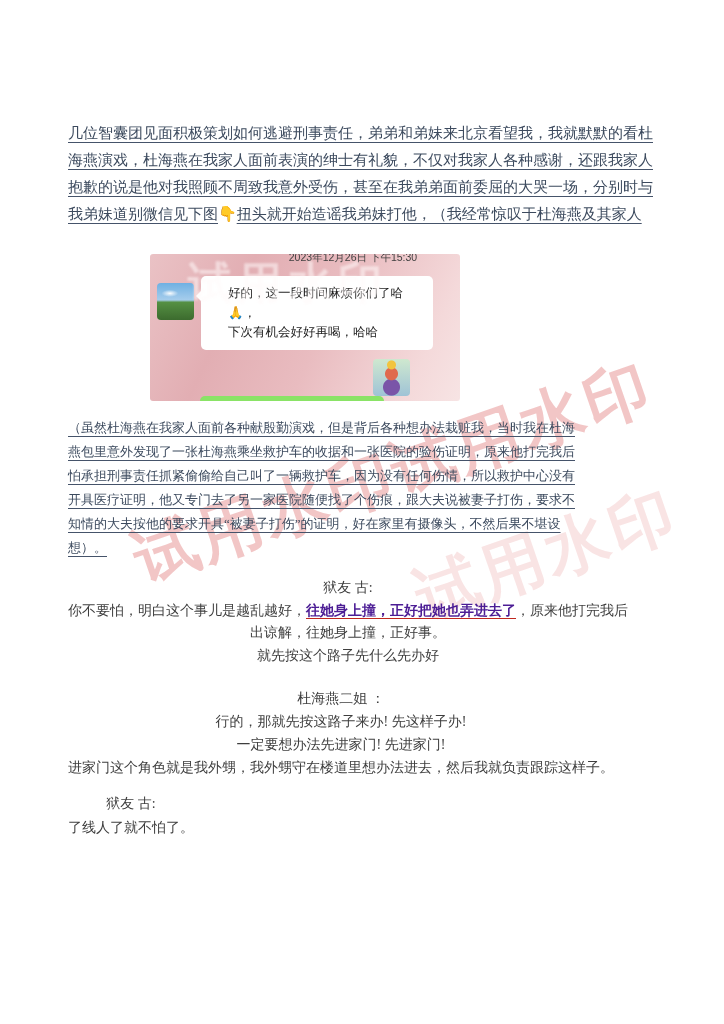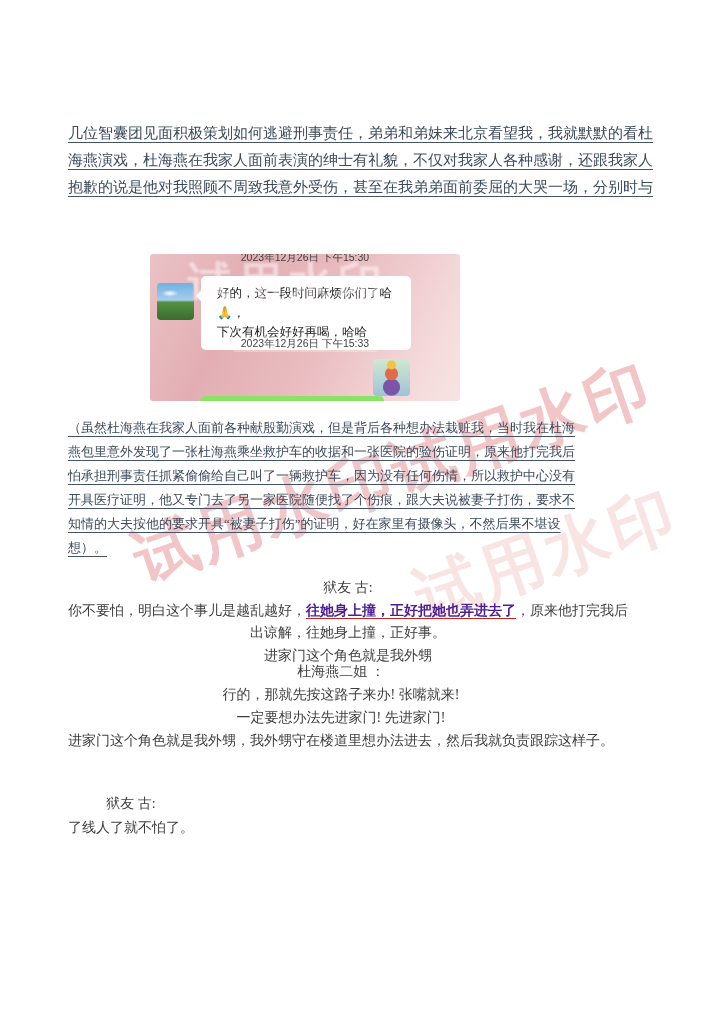--- a/index.html
+++ b/index.html
@@ -35,37 +35,37 @@
   .emoji{
     display:inline-block;
     font-family:"DejaVu Sans", sans-serif;
     color:#eab436;text-decoration:none;
   }
 
   
   .dlg{position:absolute;left:68px;color:#3e3e3e;z-index:1;font-size:14px;text-align:center;}
   .dlg div{white-space:nowrap;}
   #d1{top:577px;line-height:22.5px;}
-  #d2{top:660px;line-height:23px;}
+  #d2{top:687px;line-height:23px;}
   #d3{top:792px;line-height:24px;}
   .red-seg{
     color:#4c1d95;font-weight:bold;
     text-decoration:underline;
     text-decoration-color:#c0271e;
     text-underline-offset:3px;
   }
 
   
   .chat{
     position:absolute;left:150px;top:254px;width:310px;height:147px;
     border-radius:3px;overflow:hidden;z-index:1;
     background:linear-gradient(115deg,#eac2c5 0%,#e2aeb3 28%,#e9bcc0 55%,#f4d9da 85%,#f7e4e4 100%);
     font-family:"Liberation Sans", sans-serif;
   }
-  .ts{position:absolute;width:100%;text-align:center;font-size:10.5px;color:#3f3f3f;}
+  .ts{position:absolute;width:100%;text-align:center;font-size:10.5px;color:#3f3f3f;padding-left:48px;}
   #ts1{top:-3px;}
   #ts2{top:82px;}
   .pill{display:inline-block;background:rgba(255,255,255,0.28);border-radius:4px;padding:1px 9px;}
   .avatar{position:absolute;width:37px;height:37px;border-radius:4px;}
   .av-in{
     left:7px;top:29px;
     background:
       radial-gradient(ellipse 12px 5px at 35% 28%, rgba(255,255,255,0.95), rgba(255,255,255,0) 70%),
       linear-gradient(180deg,#6fb0e2 0%,#a6cdec 46%,#559043 52%,#3c6b2e 100%);
   }
@@ -73,21 +73,21 @@
     left:223px;top:105px;
     background:
       radial-gradient(circle 5px at 50% 16%, #f2c43f 0 4px, rgba(0,0,0,0) 5px),
       radial-gradient(circle 7px at 50% 40%, #e06a4e 0 6px, rgba(0,0,0,0) 7px),
       radial-gradient(circle 9px at 50% 76%, #7a55a8 0 8px, rgba(0,0,0,0) 9px),
       linear-gradient(180deg,#cfe8cf 0%,#9fc3d6 100%);
   }
   .bubble{position:absolute;border-radius:5px;color:#1d1d1d;}
   .b-in{
     left:51px;top:22px;width:178px;
-    background:#ffffff;font-size:12.5px;line-height:19px;padding:8px 16px;
+    background:#ffffff;font-size:12.5px;line-height:19px;padding:8px 27px;
   }
   .b-in::before{
     content:"";position:absolute;left:-5px;top:15px;
     border:5px solid transparent;border-right-color:#ffffff;border-left:0;
   }
   .b-out{
     left:50px;top:107px;width:168px;
     background:#8ae366;font-size:12px;line-height:17px;padding:4px 8px;margin-top:35px;
   }
   .b-out::after{
@@ -103,33 +103,33 @@
 </head>
 <body>
 
 <div id="wm1" class="page-wm">试用水印试用水印</div>
 <div id="wm2" class="page-wm">试用水印</div>
 
 <div id="p1" class="para">
   <div class="ul-line">几位智囊团见面积极策划如何逃避刑事责任，弟弟和弟妹来北京看望我，我就默默的看杜</div>
   <div class="ul-line">海燕演戏，杜海燕在我家人面前表演的绅士有礼貌，不仅对我家人各种感谢，还跟我家人</div>
   <div class="ul-line">抱歉的说是他对我照顾不周致我意外受伤，甚至在我弟弟面前委屈的大哭一场，分别时与</div>
+  <div class="ul-line"><span>我弟妹道别微信见下图</span><span class="emoji">👇</span><span>扭头就开始造谣我弟妹打他，（我经常惊叹于杜海燕及其家人</span></div>
 </div>
 
 <div class="chat">
   <div class="chat-wm">试用水印</div>
   <div id="ts1" class="ts">2023年12月26日 下午15:30</div>
 
   <div class="avatar av-in"></div>
   <div class="bubble b-in">
     <span>好的，这一段时间麻烦你们了哈</span><span class="emoji">🙏</span><span>，</span><br>
     <span>下次有机会好好再喝，哈哈</span>
   </div>
 
-  <div id="ts2" class="ts"><span class="pill">2023年12月26日 下午15:33</span></div>
 
   <div class="bubble b-out">
     <span>好滴好滴，都是亲人不麻烦，我好几</span><br>
     <span>年没碰着个能跟我喝开心的，咱们一</span>
   </div>
   <div class="avatar av-out"></div>
 </div>
 
 <div id="p2" class="para">
   <div class="ul-line">（虽然杜海燕在我家人面前各种献殷勤演戏，但是背后各种想办法栽赃我，当时我在杜海</div>
@@ -137,26 +137,26 @@
   <div class="ul-line">怕承担刑事责任抓紧偷偷给自己叫了一辆救护车，因为没有任何伤情，所以救护中心没有</div>
   <div class="ul-line">开具医疗证明，他又专门去了另一家医院随便找了个伤痕，跟大夫说被妻子打伤，要求不</div>
   <div class="ul-line">知情的大夫按他的要求开具“被妻子打伤”的证明，好在家里有摄像头，不然后果不堪设</div>
   <div class="ul-line">想）。</div>
 </div>
 
 <div id="d1" class="dlg">
   <div>狱友 古:</div>
   <div><span>你不要怕，明白这个事儿是越乱越好，</span><span class="red-seg">往她身上撞，正好把她也弄进去了</span><span>，原来他打完我后</span></div>
   <div>出谅解，往她身上撞，正好事。</div>
-  <div>进家门这个角色就是我外甥</div>
+  <div>就先按这个路子先什么先办好</div>
 </div>
 
 <div id="d2" class="dlg">
   <div>杜海燕二姐 ：</div>
-  <div>行的，那就先按这路子来办! 张嘴就来!</div>
+  <div>行的，那就先按这路子来办! 先这样子办!</div>
   <div>一定要想办法先进家门! 先进家门!</div>
   <div>进家门这个角色就是我外甥，我外甥守在楼道里想办法进去，然后我就负责跟踪这样子。</div>
 </div>
 
 <div id="d3" class="dlg">
   <div>狱友 古:</div>
   <div>了线人了就不怕了。</div>
 </div>
 
 </body></html>

